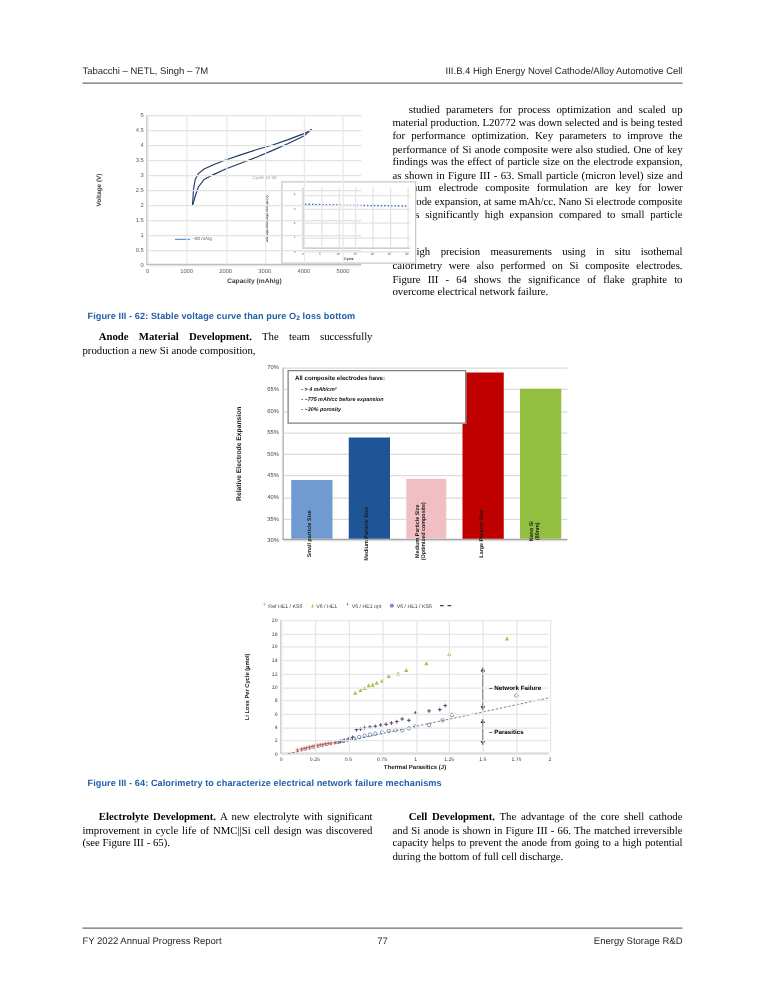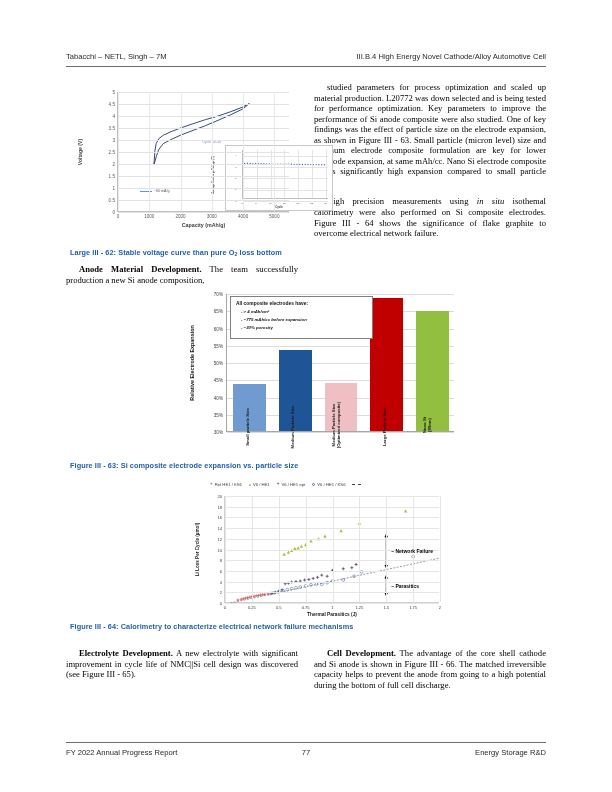--- a/index.html
+++ b/index.html
@@ -17,21 +17,21 @@
   .ftr{position:absolute;left:66px;top:748px;width:480px;font-family:"Liberation Sans",sans-serif;font-size:7.6px;color:#231f20;}
   .ftr .l{position:absolute;left:0;top:0;}
   .ftr .c{position:absolute;left:0;top:0;width:480px;text-align:center;}
   .ftr .r{position:absolute;right:0;top:0;}
 
   
   .col{position:absolute;font-size:8.6px;line-height:10.55px;text-align:justify;}
   .col p{margin:0;}
   .ind{text-indent:13px;}
   .bold{font-weight:bold;}
-  .ital{font-style:italic;}
+  .ital{}
 
   .cap{position:absolute;font-family:"Liberation Sans",sans-serif;font-size:7.3px;font-weight:bold;color:#1f5fa9;letter-spacing:.01em;}
   sub{font-size:.72em;vertical-align:-.22em;}
 
   
   .fig62{position:absolute;left:70px;top:86px;width:232px;height:158px;}
   .f62-plot{position:absolute;left:47px;top:6px;width:172px;height:120px;border-left:1px solid #bfbfbf;border-bottom:1px solid #bfbfbf;box-sizing:border-box;}
   .f62-plot .gl{position:absolute;left:0;width:100%;height:1px;background:#e2e2e2;}
   .f62-plot .gv{position:absolute;top:0;width:1px;height:100%;background:#e9e9e9;}
   .f62-ylab{position:absolute;left:-41px;top:0;width:120px;height:10px;transform:rotate(-90deg);transform-origin:left top;
@@ -216,21 +216,21 @@
         <div class="gv" style="left: 93.8182px;"></div>
         <div class="f62-xt" style="left: 93.8182px;">3000</div>
         <div class="gv" style="left: 125.091px;"></div>
         <div class="f62-xt" style="left: 125.091px;">4000</div>
         <div class="gv" style="left: 156.364px;"></div>
         <div class="f62-xt" style="left: 156.364px;">5000</div>
       </div>
   </div>
 
   <div class="cap" style="left:70px;top:248px;">
-    <span>Large III - 62: Stable voltage curve than pure O</span><sub>2</sub><span> loss bottom</span>
+    <span>Figure III - 62: Stable voltage curve than pure O</span><sub>2</sub><span> loss bottom</span>
   </div>
 
   <div class="col" style="left:66px;top:264px;width:232px;">
     <p class="ind"><span class="bold">Anode Material Development.</span><span> The team successfully production a new Si anode composition,</span></p>
   </div>
 
   <div class="fig63">
     <div class="f63-plot" id="f63plot">
       <div class="f63-ylab">Relative Electrode Expansion</div>
     <div class="gl" style="top: 138px;"></div>
@@ -274,21 +274,20 @@
         </div>
       </div>
     <div class="f63-note">
       <div class="nt">All composite electrodes have:</div>
       <div class="ni">- &gt; 4 mAh/cm²</div>
       <div class="ni">- ~775 mAh/cc before expansion</div>
       <div class="ni">- ~30% porosity</div>
     </div>
   </div>
 
-  <div class="cap" style="left:70px;top:461px;">Figure III - 63: Si composite electrode expansion vs. particle size</div>
 
   <div class="fig64">
     <div class="f64-leg" id="f64leg">
         <div class="it">
           <span style="color: rgb(192, 80, 77); font-size: 4.6px; line-height: 4.6px; font-family: &quot;Liberation Sans&quot;, sans-serif;">+</span>
           <span>Ref HE1 / KS6</span>
         </div>
         <div class="it">
           <span style="width: 0px; height: 0px; border-left: 1.9px solid transparent; border-right: 1.9px solid transparent; border-bottom: 3.3px solid rgb(169, 194, 74); display: inline-block;"></span>
           <span>V6 / HE1</span>

